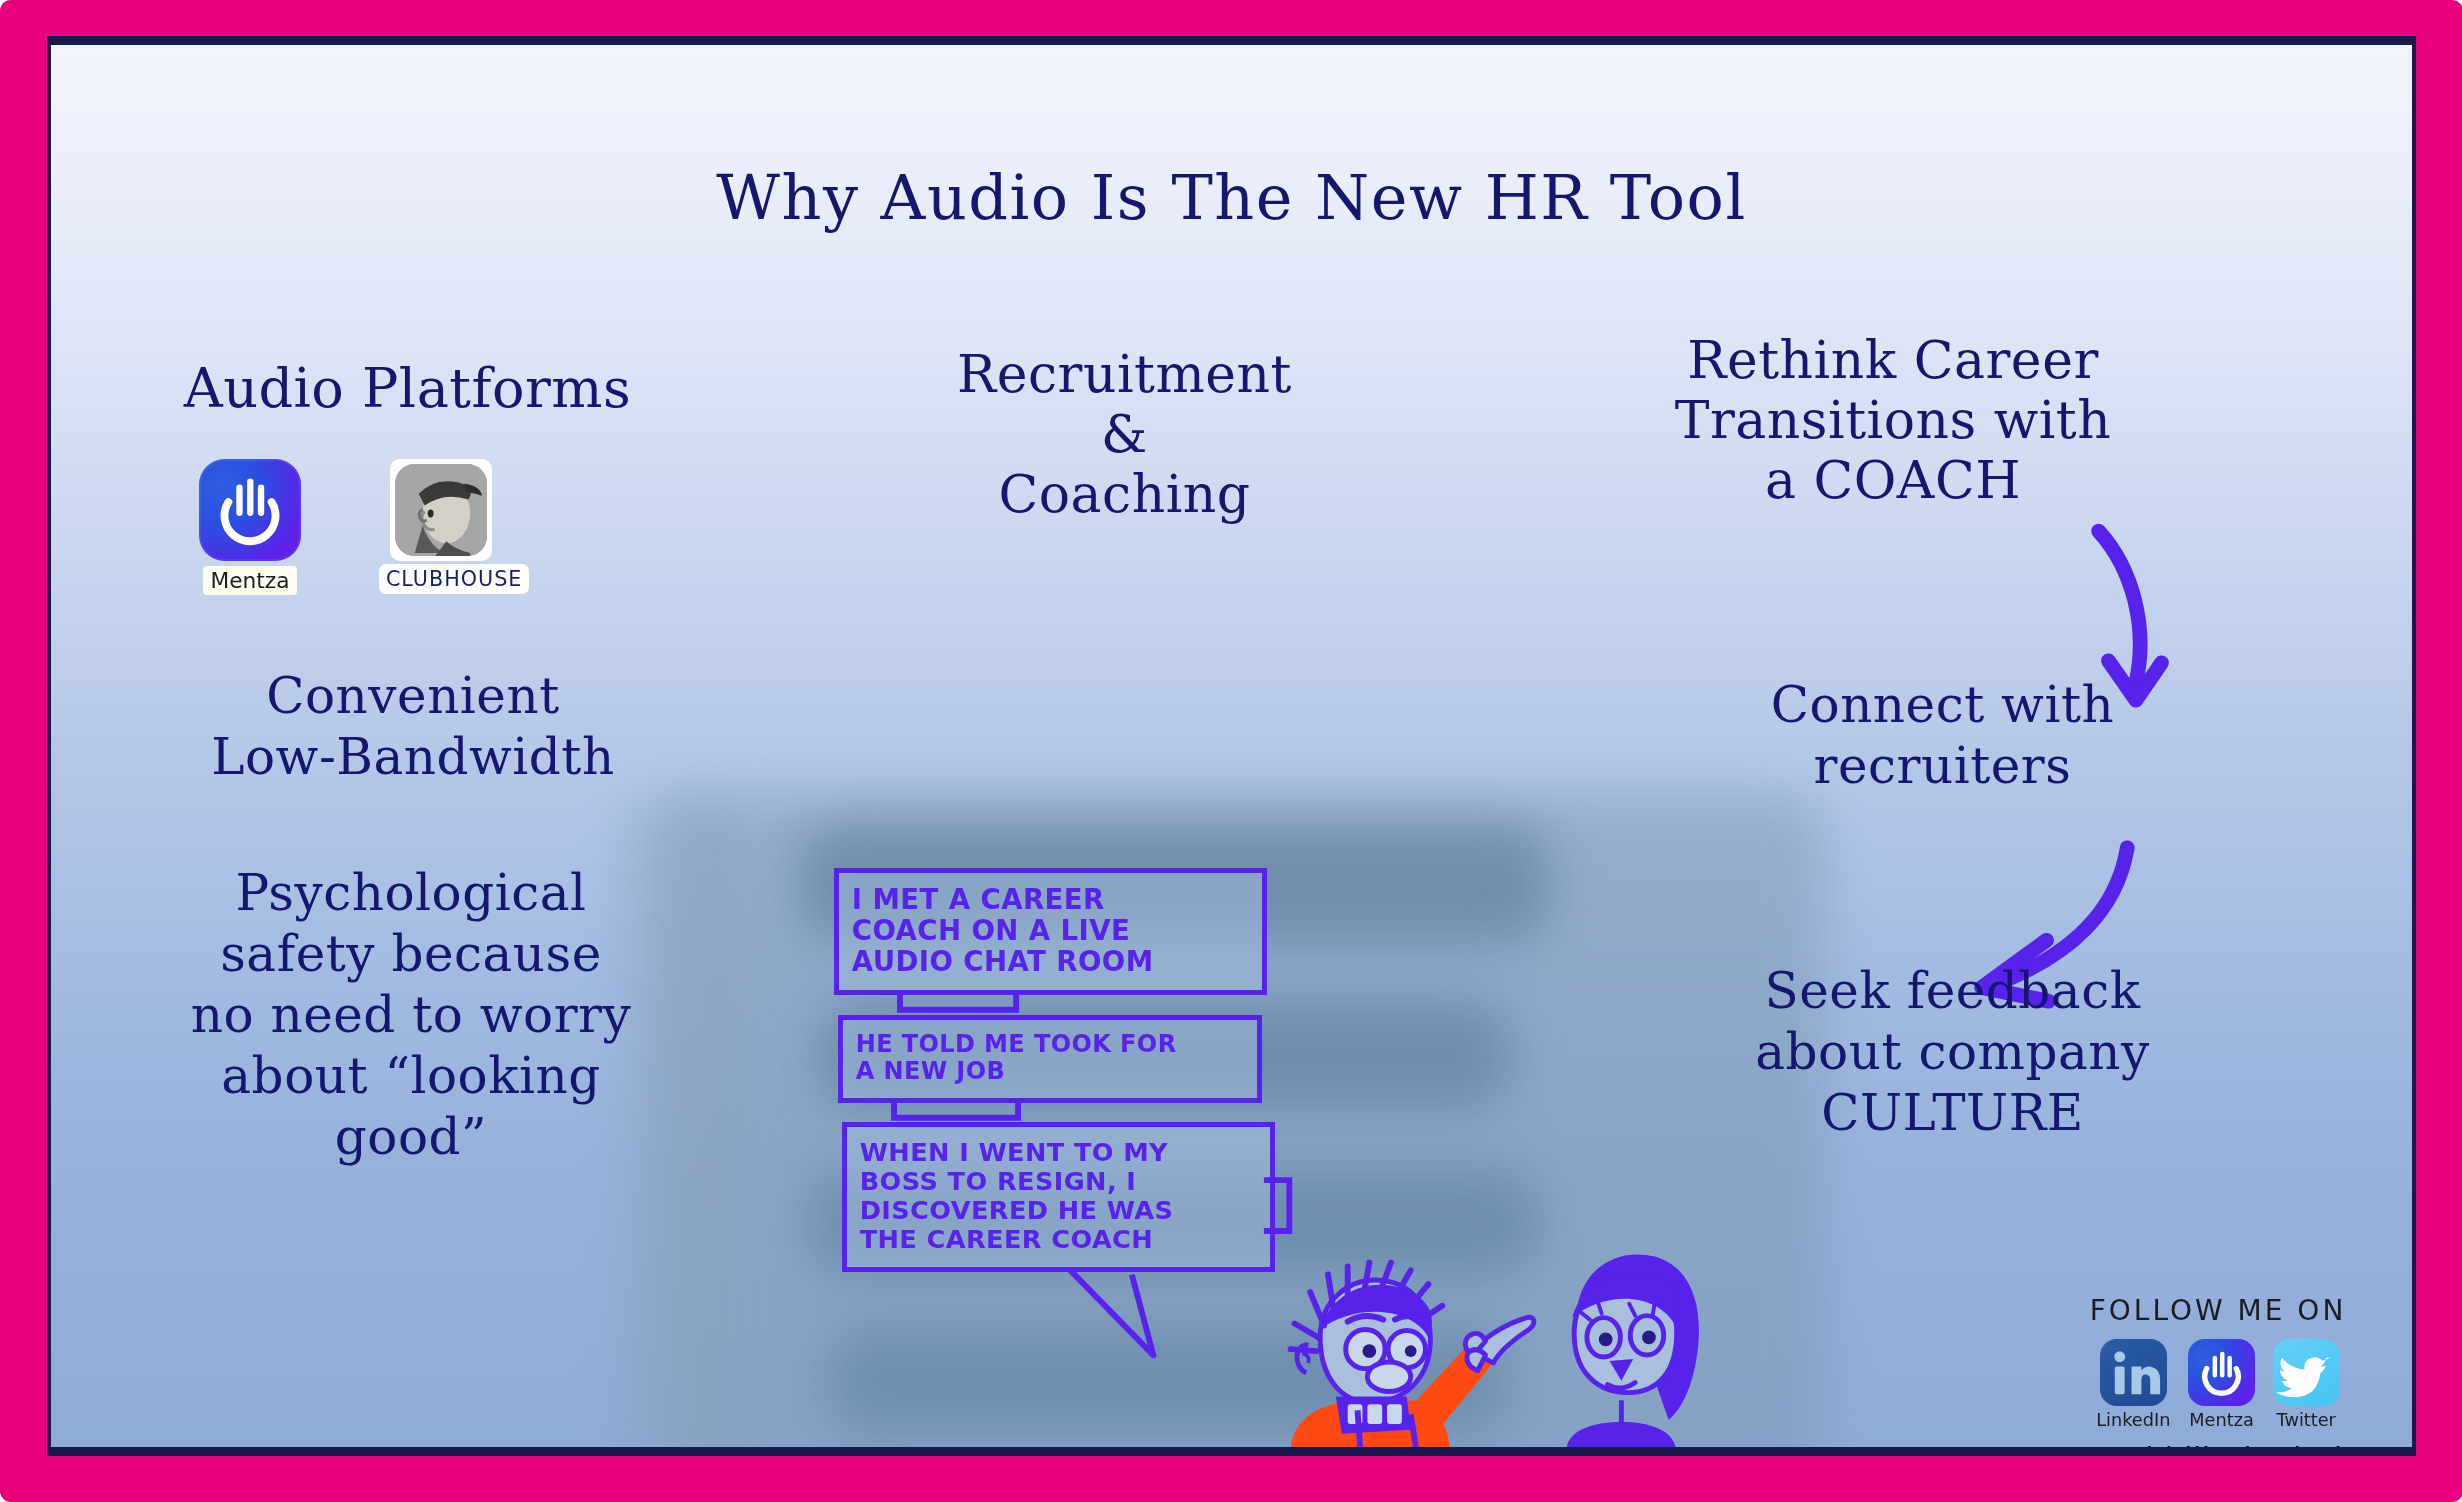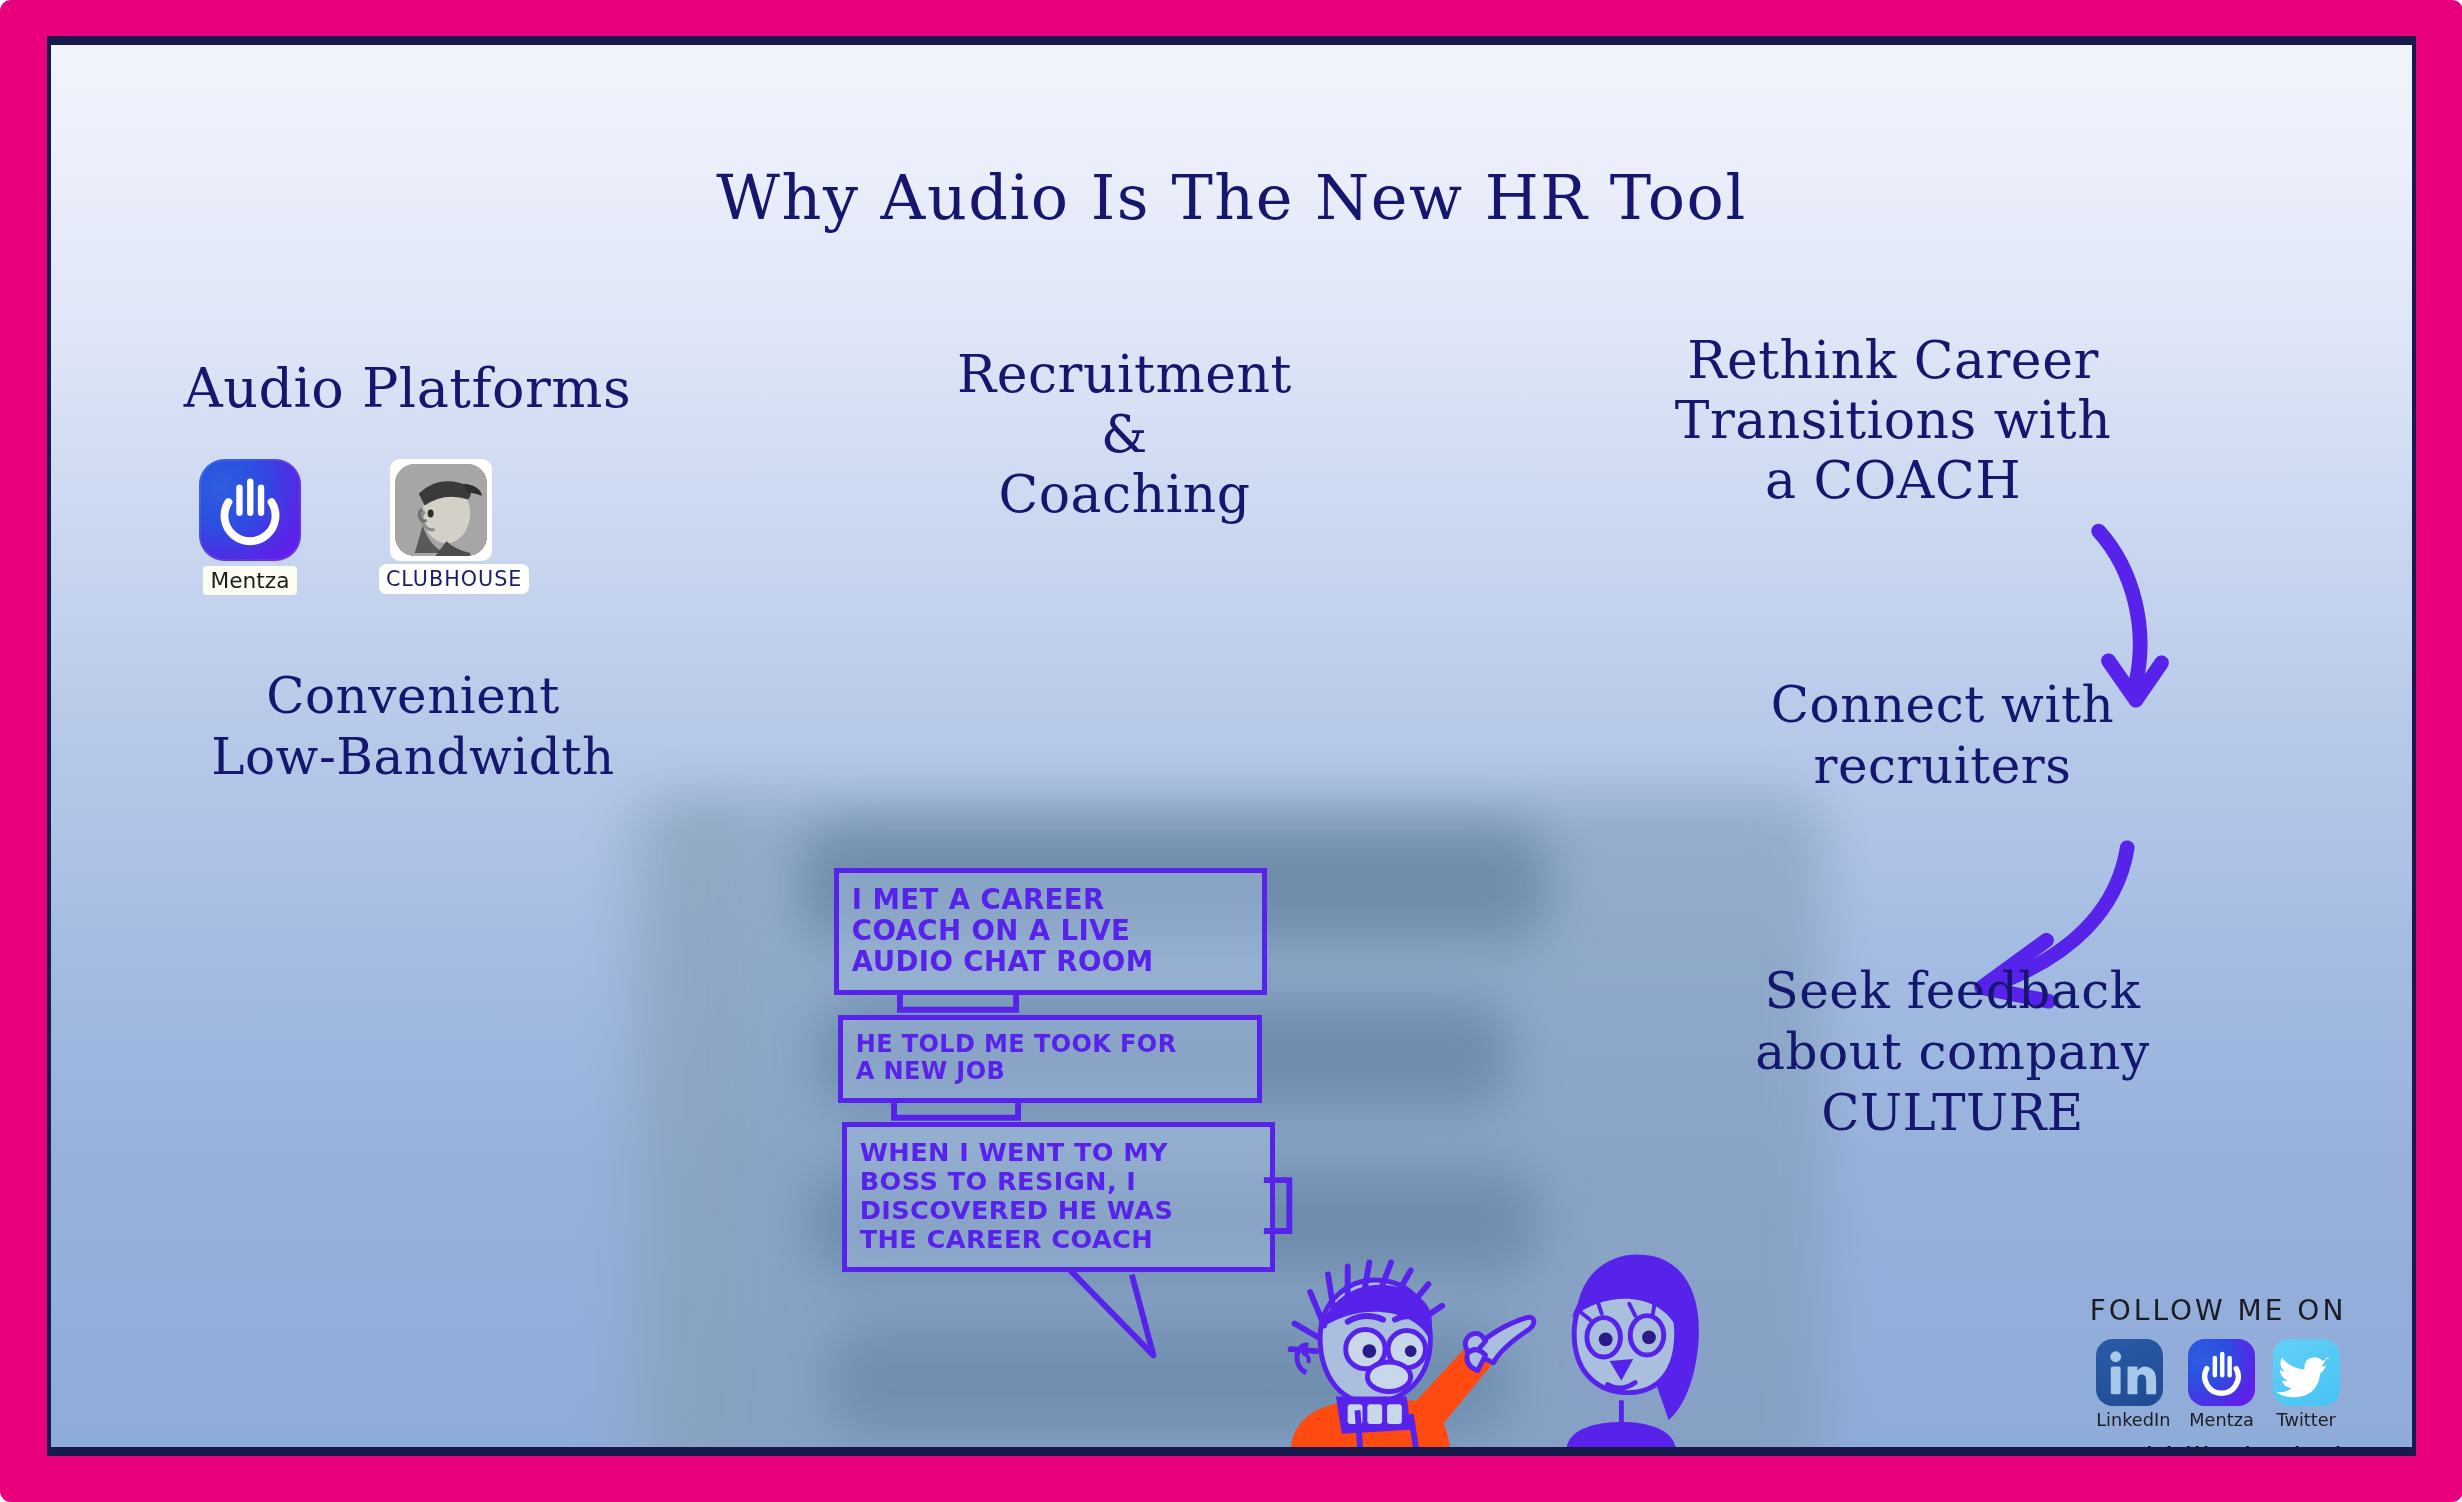--- a/index.html
+++ b/index.html
@@ -132,21 +132,21 @@
 
   
   #follow{
     position:absolute;left:2024px;top:1249px;width:286px;text-align:center;
   }
   #follow-label{
     font-family:"DejaVu Sans", sans-serif;
     font-size:28px;letter-spacing:3px;color:#1c1c22;
   }
   #social-row{display:flex;justify-content:center;gap:17.7px;margin-top:11.8px;}
-  .soc{display:flex;flex-direction:column;}
+  .soc{display:flex;flex-direction:column;align-items:center;}
   .soc-tile{width:67px;height:67px;border-radius:16.7px;position:relative;}
   .soc-name{
     font-family:"DejaVu Sans", sans-serif;
     font-size:17.7px;color:#1c1c22;margin-top:3.9px;
   }
   #li-tile{background:linear-gradient(150deg,#2b5ca8 0%,#1f4a92 100%);}
   #mz-tile{background:radial-gradient(circle at 22% 28%, #2f5de0 0%, #2b4fe0 35%, #5b22e8 78%, #6a1fe8 100%);}
   #tw-tile{background:linear-gradient(150deg,#62d0f7 0%,#47c3f3 100%);}
   #handle{
     font-family:"DejaVu Sans", sans-serif;
@@ -209,20 +209,27 @@
         <div id="ch-label">CLUBHOUSE</div>
       </div>
 
     </div>
 
     <div id="left-b1" class="hand col-body">
       <div>Convenient</div>
       <div>Low-Bandwidth</div>
     </div>
 
+    <div id="left-b2" class="hand col-body">
+      <div>Psychological</div>
+      <div>safety because</div>
+      <div>no need to worry</div>
+      <div>about “looking</div>
+      <div>good”</div>
+    </div>
 
     <div id="mid-head" class="hand col-head">
       <div>Recruitment</div>
       <div>&amp;</div>
       <div>Coaching</div>
     </div>
 
 
     <div id="right-head" class="hand col-head">
       <div>Rethink Career</div>

